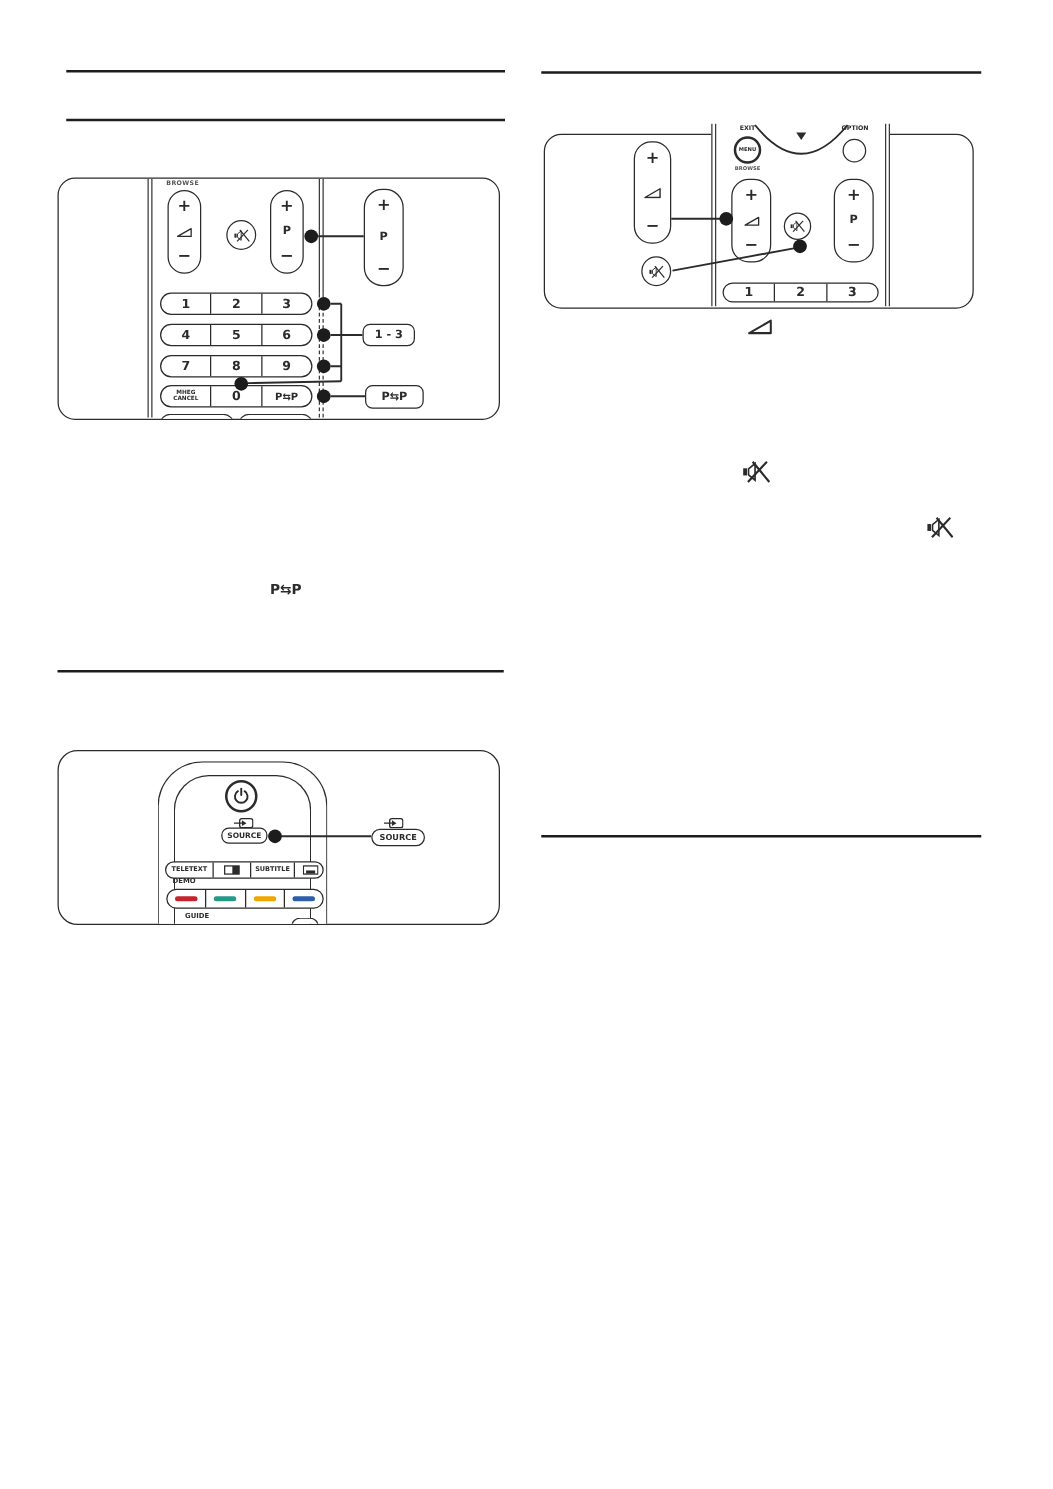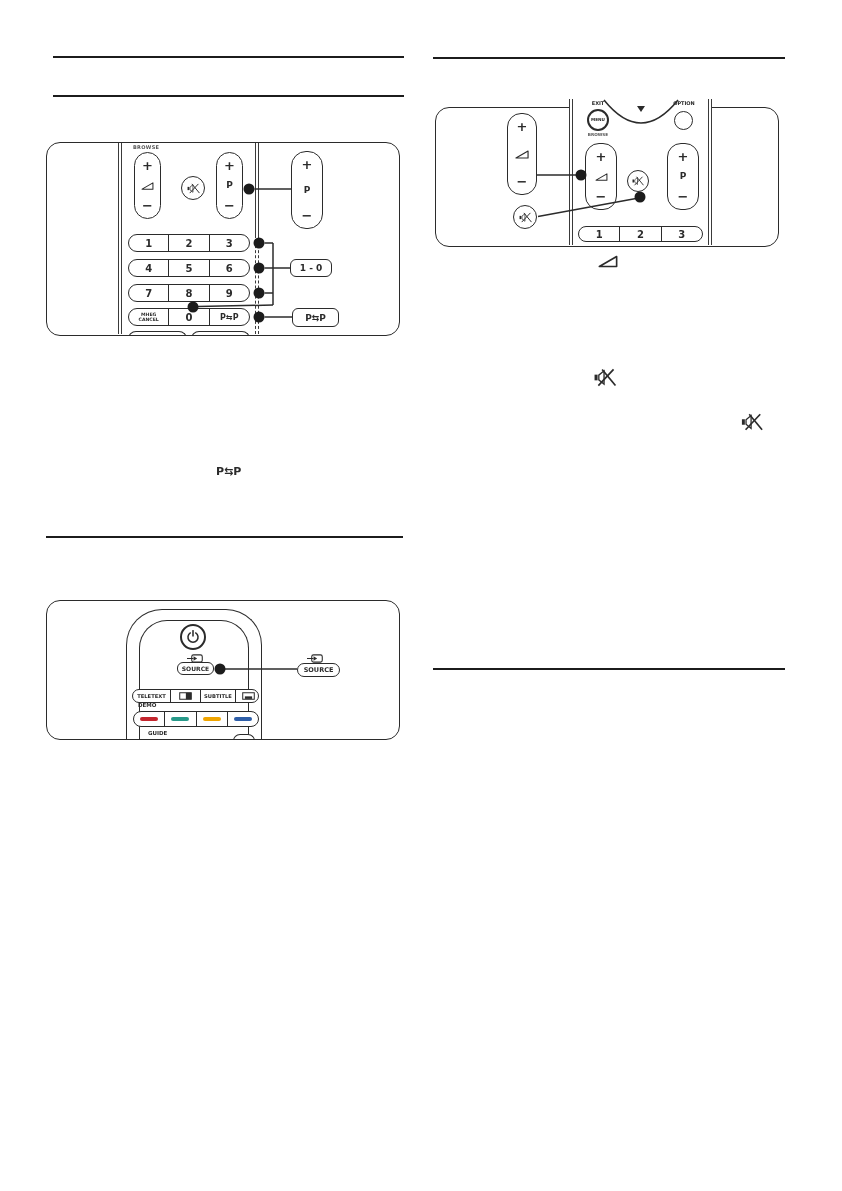--- a/index.html
+++ b/index.html
@@ -127,21 +127,21 @@
 
     <div class="stub" style="left:81px;top:188px;width:59px;height:8px;"></div>
     <div class="stub" style="left:144px;top:188px;width:59px;height:8px;"></div>
 
     <div class="rocker" style="left:244px;top:8px;width:32px;height:78px;border-radius:15px;">
       <span class="sym">+</span>
       <span class="mid">P</span>
       <span class="sym">−</span>
     </div>
 
-    <div class="tag" style="left:243px;top:116px;width:42px;height:18px;font-size:9px;">1 - 0</div>
+    <div class="tag" style="left:243px;top:116px;width:42px;height:18px;font-size:9px;">1 - 3</div>
     <div class="tag" style="left:245px;top:165px;width:47px;height:19px;font-size:9px;">P⇆P</div>
 
     <svg class="overlay" style="left:0;top:0;" width="351" height="191" viewBox="0 0 351 191">
       <g stroke="#2b2b2b" stroke-width="1.5">
         <line x1="207.5" y1="46" x2="244" y2="46"></line>
         <line x1="217.5" y1="100" x2="226" y2="100"></line>
         <line x1="217.5" y1="125" x2="226" y2="125"></line>
         <line x1="217.5" y1="150" x2="226" y2="150"></line>
         <line x1="226" y1="100" x2="226" y2="162"></line>
         <line x1="226" y1="125" x2="243" y2="125"></line>
@@ -237,21 +237,21 @@
       <use href="#i-vol"></use>
     </svg>
 
   <svg class="icon abs" style="left:593px;top:368px;" width="24" height="19">
       <use href="#i-mute"></use>
     </svg>
   <svg class="icon abs" style="left:741px;top:412px;" width="22" height="20">
       <use href="#i-mute"></use>
     </svg>
 
-  <div class="cbox clip" style="left:46px;top:600px;width:354px;height:140px;">
+  <div class="cbox clip" style="left:46px;top:600px;width:354px;height:140px;border-radius:16px;">
 
     <div class="shell" style="left:79px;top:8px;width:136px;height:132px;border-radius:36px 36px 0 0;"></div>
     <div class="shell" style="left:92px;top:19px;width:110px;height:121px;border-radius:28px 28px 0 0;border-width:1.3px;"></div>
 
     <div class="circle-btn" style="left:133px;top:23px;width:26px;height:26px;border-width:2.6px;">
       <svg class="icon" width="14" height="14">
           <use href="#i-power"></use>
         </svg>
     </div>
 

